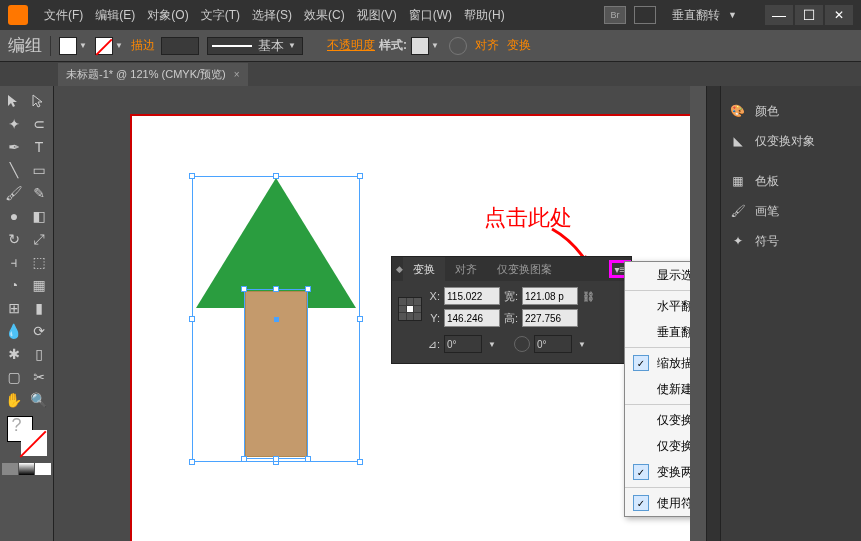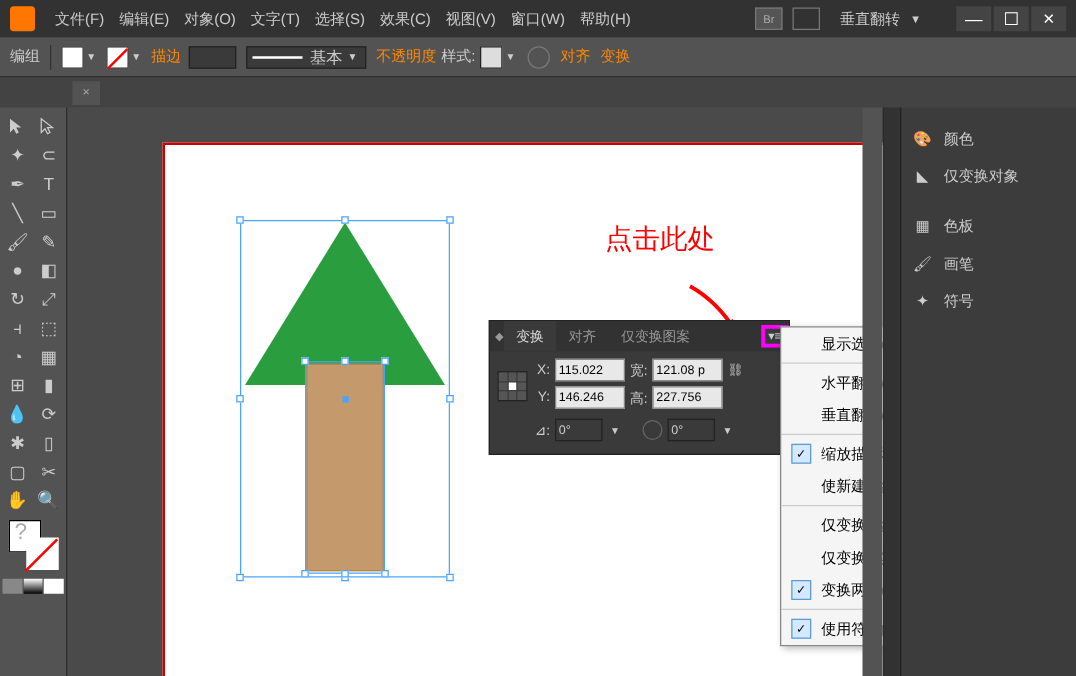--- a/index.html
+++ b/index.html
@@ -12,31 +12,31 @@
 .menubar-right { margin-left: auto; display: flex; align-items: center; gap: 8px; padding-left: 21px; }
 .br-icon { width: 22px; height: 18px; background: #555; border: 1px solid #777; color: #aaa; font-size: 9px; display: flex; align-items: center; justify-content: center; }
 .layout-icon { width: 22px; height: 18px; border: 1px solid #777; }
 .workspace-label { color: #ccc; font-size: 12px; margin-left: 8px; }
 .win-controls { display: flex; gap: 2px; margin-left: 20px; }
 .win-btn { width: 28px; height: 20px; background: #444; color: #fff; font-size: 14px; display: flex; align-items: center; justify-content: center; cursor: pointer; }
 .win-btn.close { font-size: 12px; }
 
 
 .optbar { background: #535353; height: 32px; display: flex; align-items: center; padding: 0 8px; border-bottom: 1px solid #222; }
-.optbar-label { color: #ccc; font-size: 12px; }
+.optbar-label { color: #ccc; font-size: 17px; }
 .opt-sep { width: 1px; height: 20px; background: #333; margin: 0 8px; }
 .opt-swatch { width: 18px; height: 18px; border: 1px solid #222; display: inline-block; vertical-align: middle; }
 .opt-drop { width: 10px; color: #ccc; font-size: 8px; margin-left: 2px; }
 .opt-text { color: #ff8800; font-size: 12px; margin: 0 6px; }
 .opt-input { width: 38px; height: 18px; background: #3a3a3a; border: 1px solid #222; color: #ccc; font-size: 10px; }
 .stroke-basic { background: #3a3a3a; border: 1px solid #222; height: 18px; display: flex; align-items: center; padding: 0 4px; }
 .stroke-line { width: 40px; height: 2px; background: #fff; }
 .stroke-label { color: #ccc; font-size: 13px; margin-left: 6px; }
-.opacity-label { color: #ff8800; font-size: 12px; margin-left: 8px; }
-.style-label { color: #ccc; font-size: 12px; margin-left: 4px; }
+.opacity-label { color: #ff8800; font-size: 12px; margin-left: 24px; text-decoration: underline; }
+.style-label { color: #ccc; font-size: 12px; margin-left: 4px; font-weight: bold; }
 .globe-icon { width: 18px; height: 18px; border-radius: 50%; border: 1px solid #777; margin-left: 8px; }
 .align-label { color: #ff8800; font-size: 12px; margin-left: 8px; }
 
 
 .tabbar { background: #434343; height: 24px; display: flex; align-items: center; padding-left: 58px; }
 .doc-tab { background: #535353; color: #ccc; font-size: 11px; padding: 4px 8px; display: flex; align-items: center; gap: 8px; }
 .tab-close { color: #aaa; font-size: 10px; cursor: pointer; }
 
 
 .main { display: flex; height: calc(541px - 30px - 32px - 24px); }
@@ -59,21 +59,21 @@
 
 .canvas-wrap { flex: 1; background: #4a4a4a; position: relative; overflow: hidden; }
 .artboard { position: absolute; left: 76px; top: 28px; width: 605px; height: 480px; background: #fff; border: 2px solid #cc0000; }
 .triangle { position: absolute; left: 64px; top: 62px; width: 0; height: 0; border-left: 80px solid transparent; border-right: 80px solid transparent; border-bottom: 130px solid #2a9d3f; }
 .trunk { position: absolute; left: 113px; top: 175px; width: 62px; height: 166px; background: #c49a6c; border: 1px solid #b08850; }
 .sel-box { position: absolute; border: 1px solid #4aa3ff; }
 .sel-handle { position: absolute; width: 6px; height: 6px; background: #fff; border: 1px solid #4aa3ff; }
 .sel-anchor { position: absolute; width: 5px; height: 5px; background: #4aa3ff; }
 
 
-.anno-text { position: absolute; color: #ff0000; font-size: 22px; left: 430px; top: 90px; }
+.anno-text { position: absolute; color: #ff0000; font-size: 22px; left: 430px; top: 117px; }
 .anno-arrow { position: absolute; left: 490px; top: 135px; }
 
 
 .xform-panel { position: absolute; left: 337px; top: 170px; width: 241px; background: #3a3a3a; border: 1px solid #222; }
 .xf-tabs { display: flex; background: #323232; height: 24px; align-items: center; }
 .xf-tab { color: #999; font-size: 11px; padding: 0 10px; height: 100%; display: flex; align-items: center; }
 .xf-tab.active { color: #ddd; background: #3a3a3a; }
 .xf-tab-arrow { color: #999; font-size: 9px; margin-left: 4px; }
 .xf-menu-btn { margin-left: auto; width: 22px; height: 18px; border: 3px solid #ff00ff; display: flex; align-items: center; justify-content: center; color: #ccc; font-size: 10px; cursor: pointer; background: #3a3a3a; }
 .xf-body { padding: 6px; }
@@ -155,20 +155,21 @@
   <span class="style-label">样式:</span>
   <span class="opt-swatch" style="background:#ddd;margin-left:4px"></span>
     <span class="opt-drop">▼</span>
   <div class="globe-icon"></div>
   <span class="align-label">对齐</span>
   <span class="align-label">变换</span>
 </div>
 
 <div class="tabbar">
   <div class="doc-tab">
+    <span>未标题-1* @ 121% (CMYK/预览)</span>
     <span class="tab-close">×</span>
   </div>
 </div>
 
 <div class="main">
 
   <div class="tools">
     <div class="tool-row">
         <div class="tool">
           <svg viewBox="0 0 16 16">

